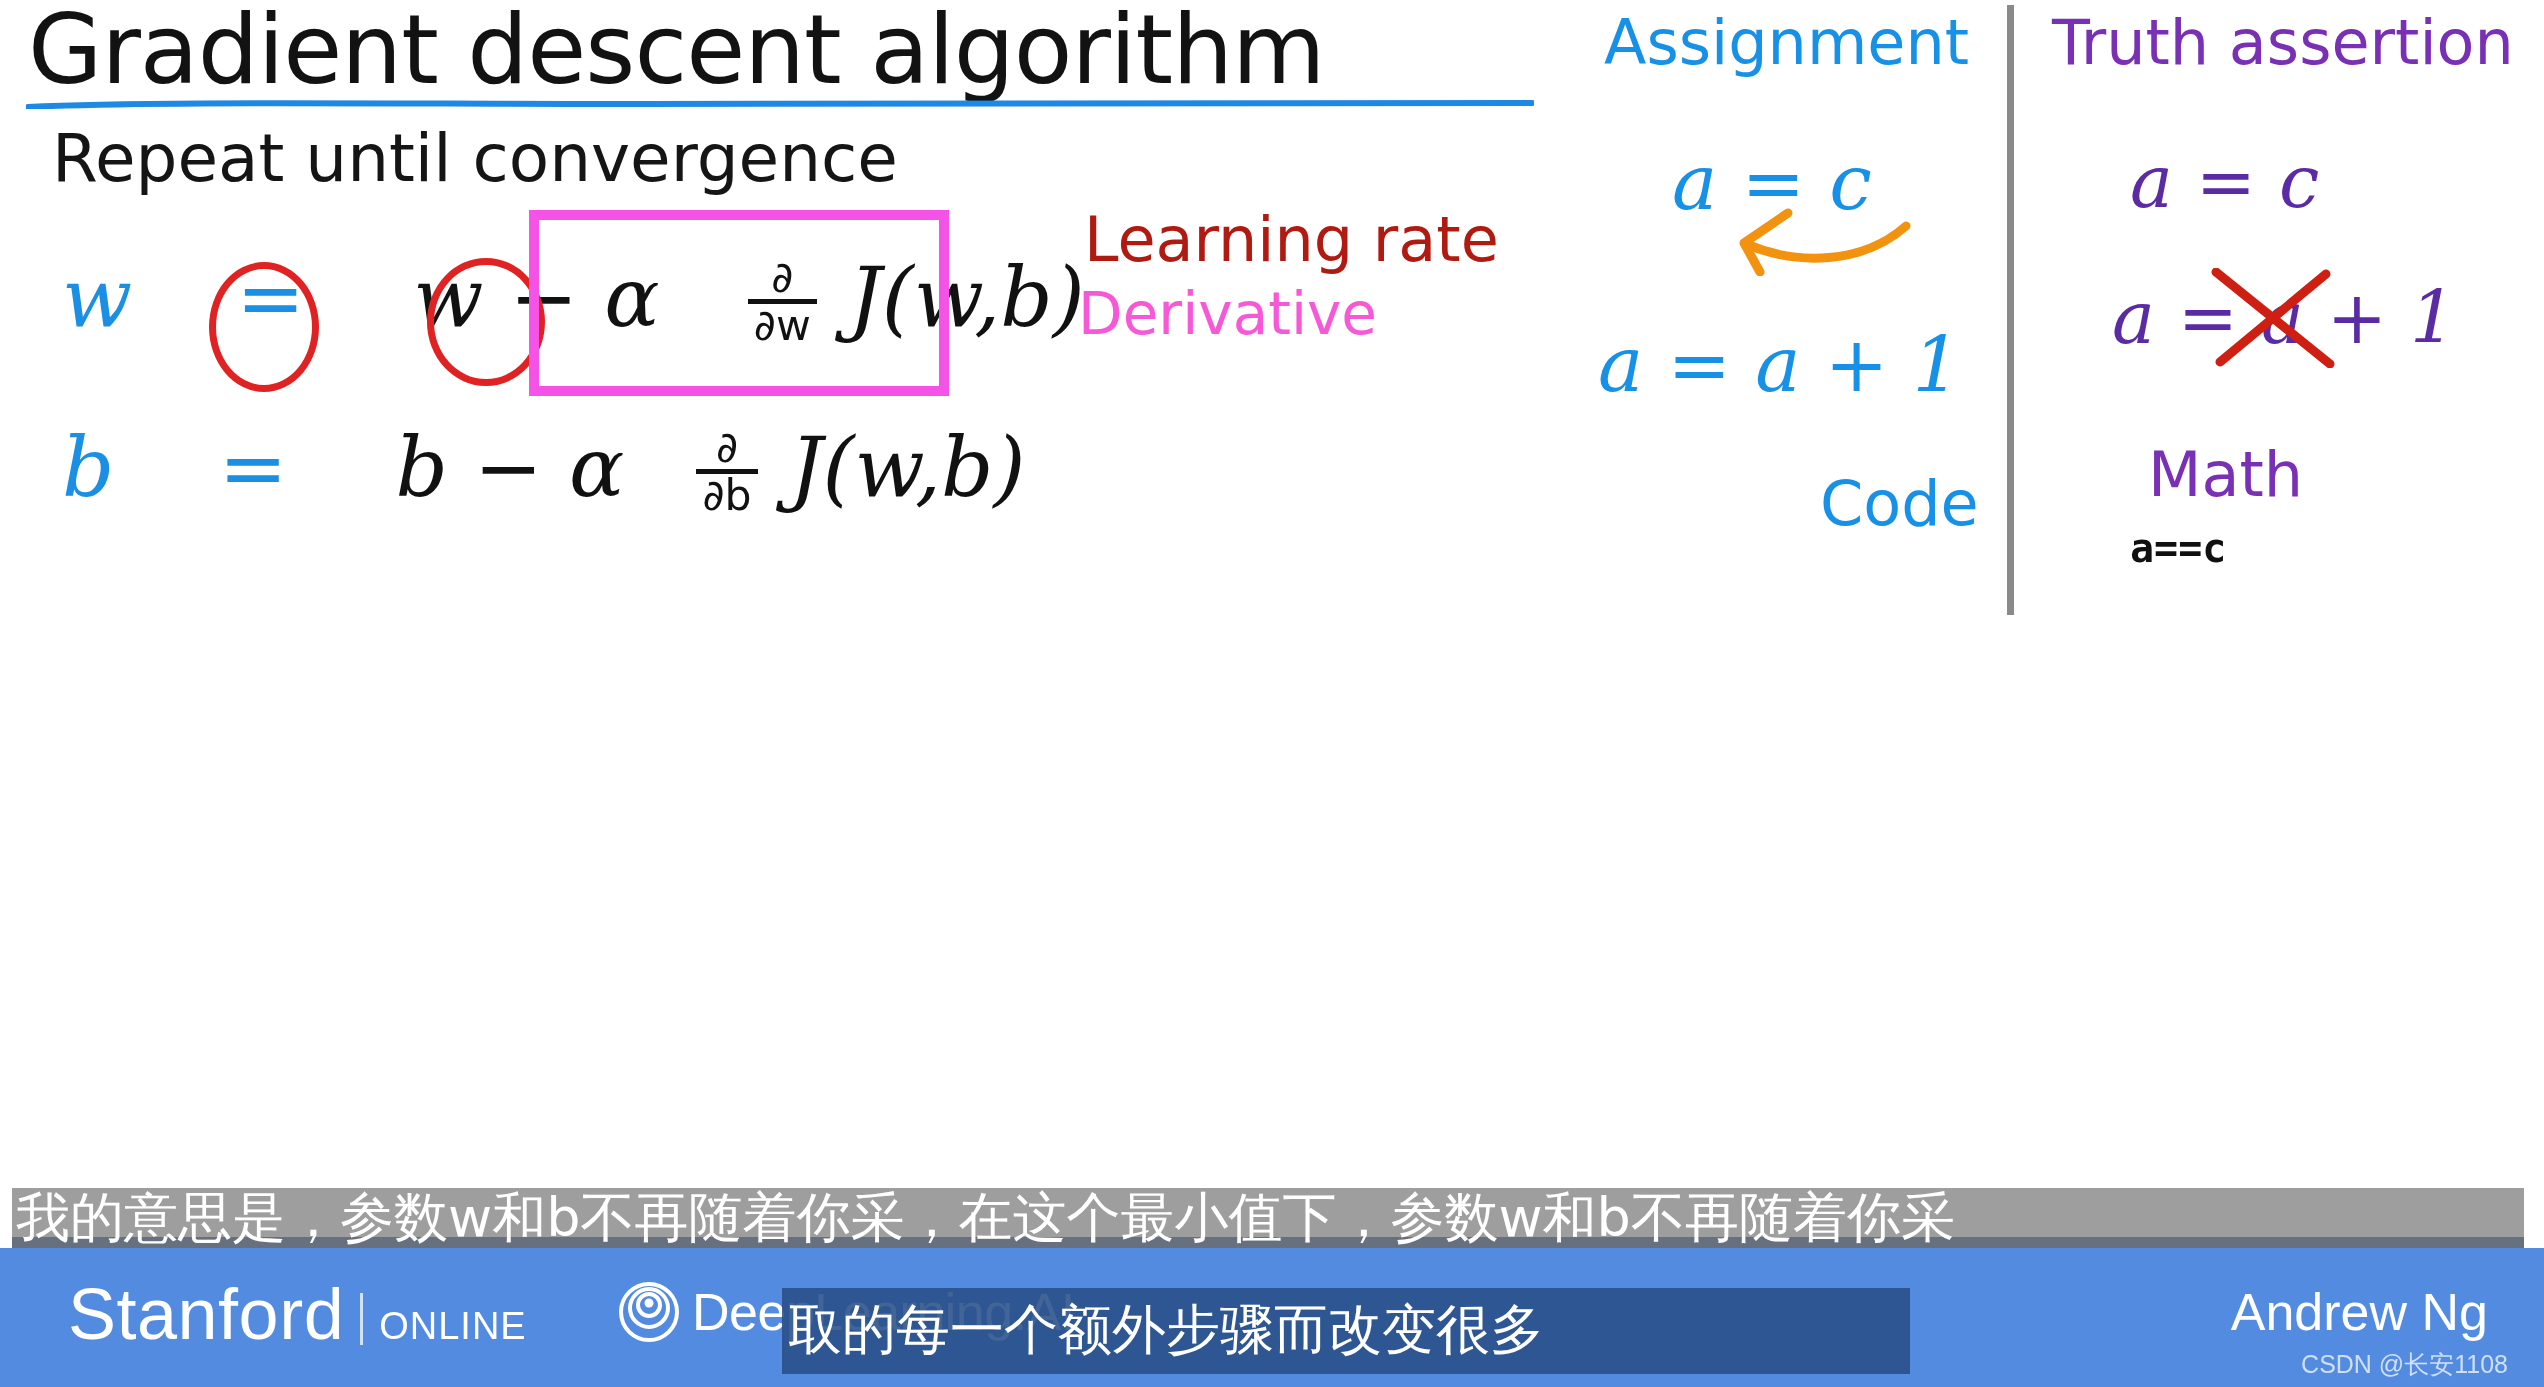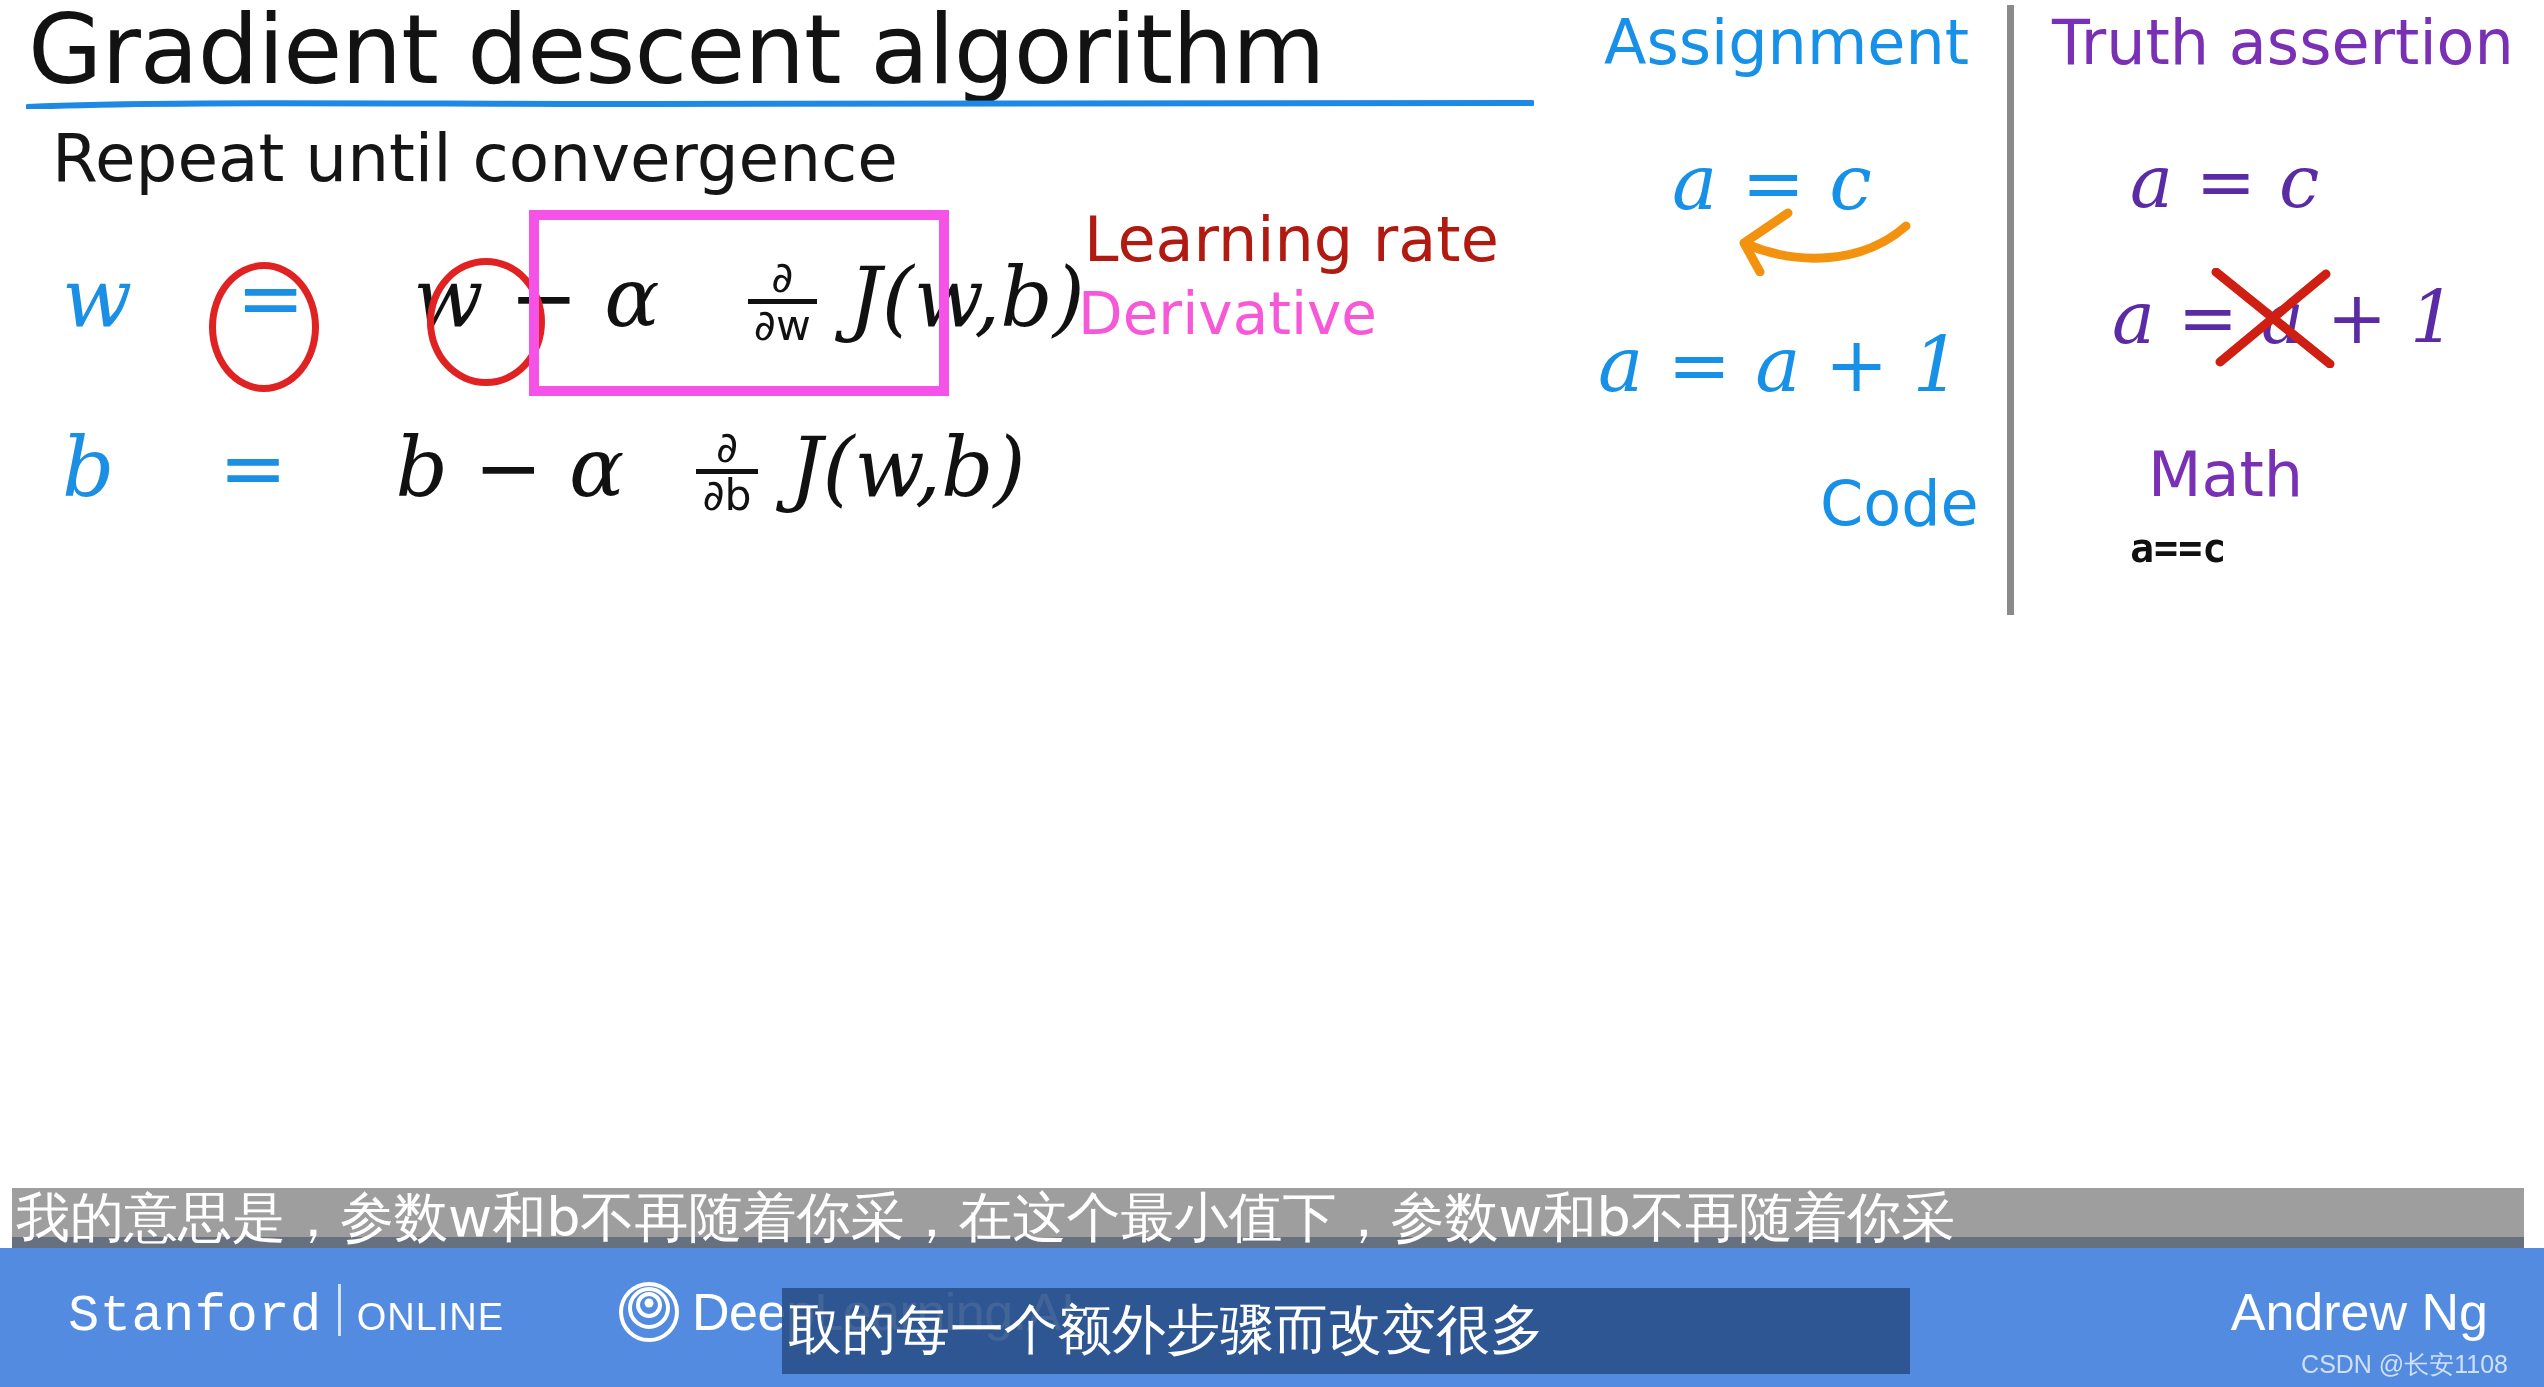--- a/index.html
+++ b/index.html
@@ -173,22 +173,22 @@
   .stanford-logo {
     position: absolute;
     left: 68px;
     top: 30px;
     display: flex;
     align-items: baseline;
     color: #ffffff;
     white-space: nowrap;
   }
   .stanford-word {
-    font-family: Liberation Mono, monospace;
-    font-size: 52px;
+    font-family: Liberation Sans, sans-serif;
+    font-size: 72px;
     letter-spacing: 0.5px;
     line-height: 1;
   }
   .stanford-bar {
     display: inline-block;
     width: 3px;
     height: 52px;
     background: rgba(255,255,255,.75);
     margin: 0 16px;
     position: relative;

